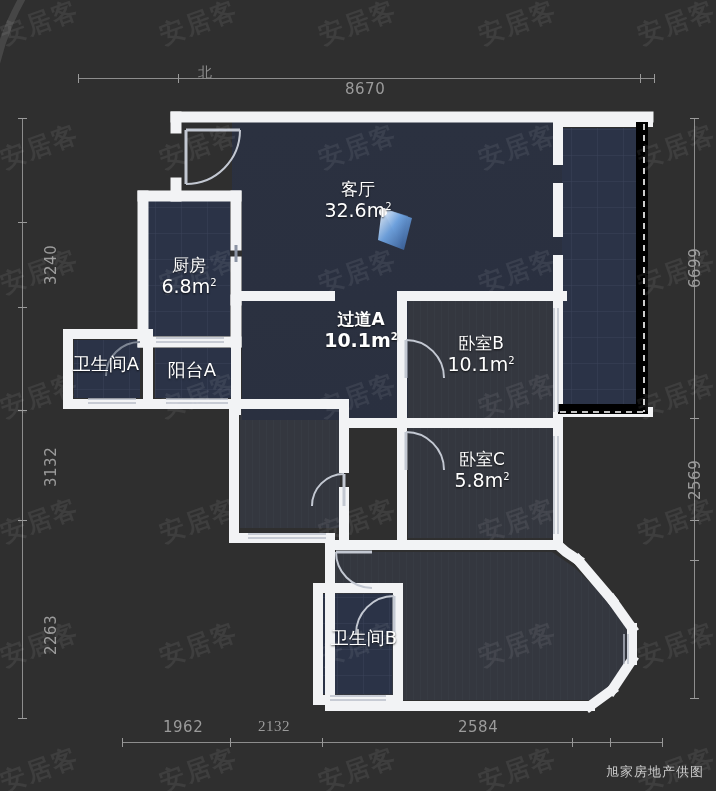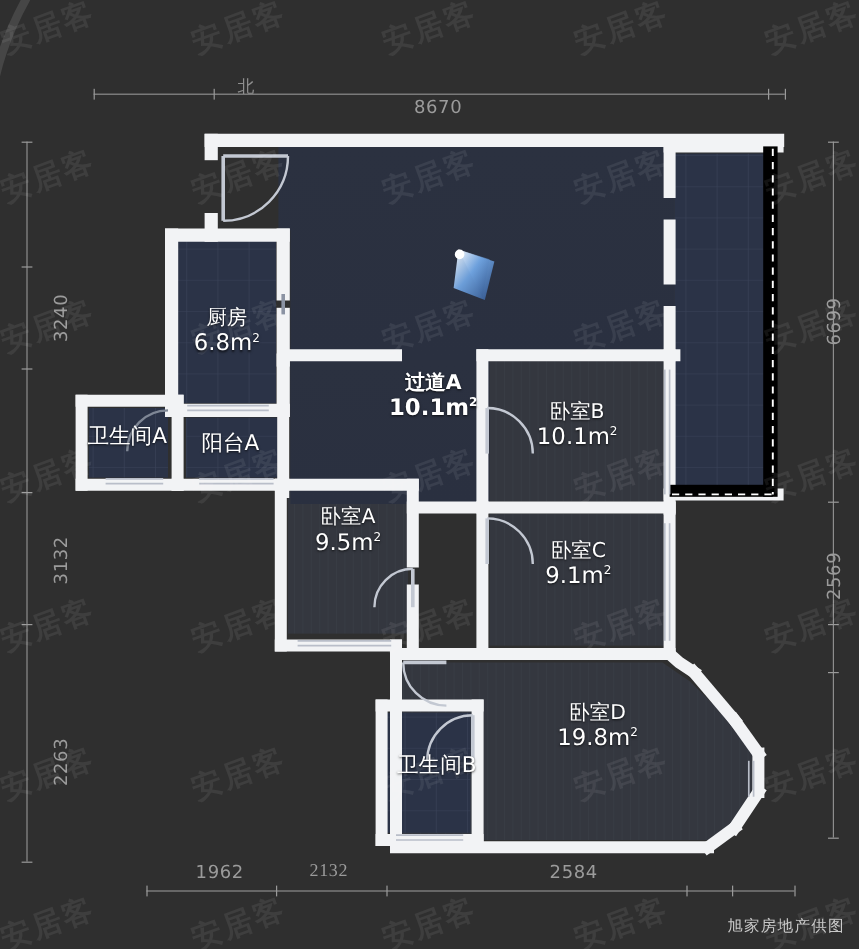--- a/index.html
+++ b/index.html
@@ -299,20 +299,24 @@
       <path d="M140 342 A 34 34 0 0 0 106 376" stroke="#7f8795"></path>
     </g>
 
     <g>
       <path d="M382 208 L412 218 L404 250 L378 240 Z" fill="url(#sunGrad)" opacity="0.95"></path>
       <path d="M382 208 L408 216 L402 248 Z" fill="url(#sunGrad)" opacity="0.6"></path>
       <circle cx="383" cy="212" r="4" fill="#ffffff"></circle>
     </g>
   </svg>
 
+  <div class="room" style="left:313px;top:180px;width:90px;">
+    <span class="nm">客厅</span>
+    <span class="ar"><span>32.6m</span><sup>2</sup></span>
+  </div>
 
   <div class="room" style="left:144px;top:232px;width:90px;margin-top:24px;">
     <span class="nm">厨房</span>
     <span class="ar"><span>6.8m</span><sup>2</sup></span>
   </div>
 
   <div class="room" style="left:316px;top:310px;width:90px;font-weight:bold;">
     <span class="nm">过道A</span>
     <span class="ar"><span>10.1m</span><sup>2</sup></span>
   </div>
@@ -324,34 +328,26 @@
   </div>
 
   <div class="room small" style="left:66px;top:354px;width:80px;">
     <span class="nm">卫生间A</span>
   </div>
 
   <div class="room small" style="left:152px;top:360px;width:80px;">
     <span class="nm">阳台A</span>
   </div>
 
-  <div class="room" style="left:245px;top:422px;width:90px;">
-    <span class="nm">卧室A</span>
-    <span class="ar"><span>9.5m</span><sup>2</sup></span>
-  </div>
 
   <div class="room" style="left:437px;top:450px;width:90px;">
     <span class="nm">卧室C</span>
-    <span class="ar"><span>9.1m</span><sup>2</sup></span>
-  </div>
-
-  <div class="room" style="left:450px;top:585px;width:96px;">
-    <span class="nm">卧室D</span>
-    <span class="ar"><span>19.8m</span><sup>2</sup></span>
-  </div>
+    <span class="ar"><span>5.8m</span><sup>2</sup></span>
+  </div>
+
 
   <div class="room small" style="left:318px;top:628px;width:92px;">
     <span class="nm">卫生间B</span>
   </div>
 
   <div id="credit">旭家房地产供图</div>
 
   <div id="watermark">
       <span>安居客</span>
       <span>安居客</span>

